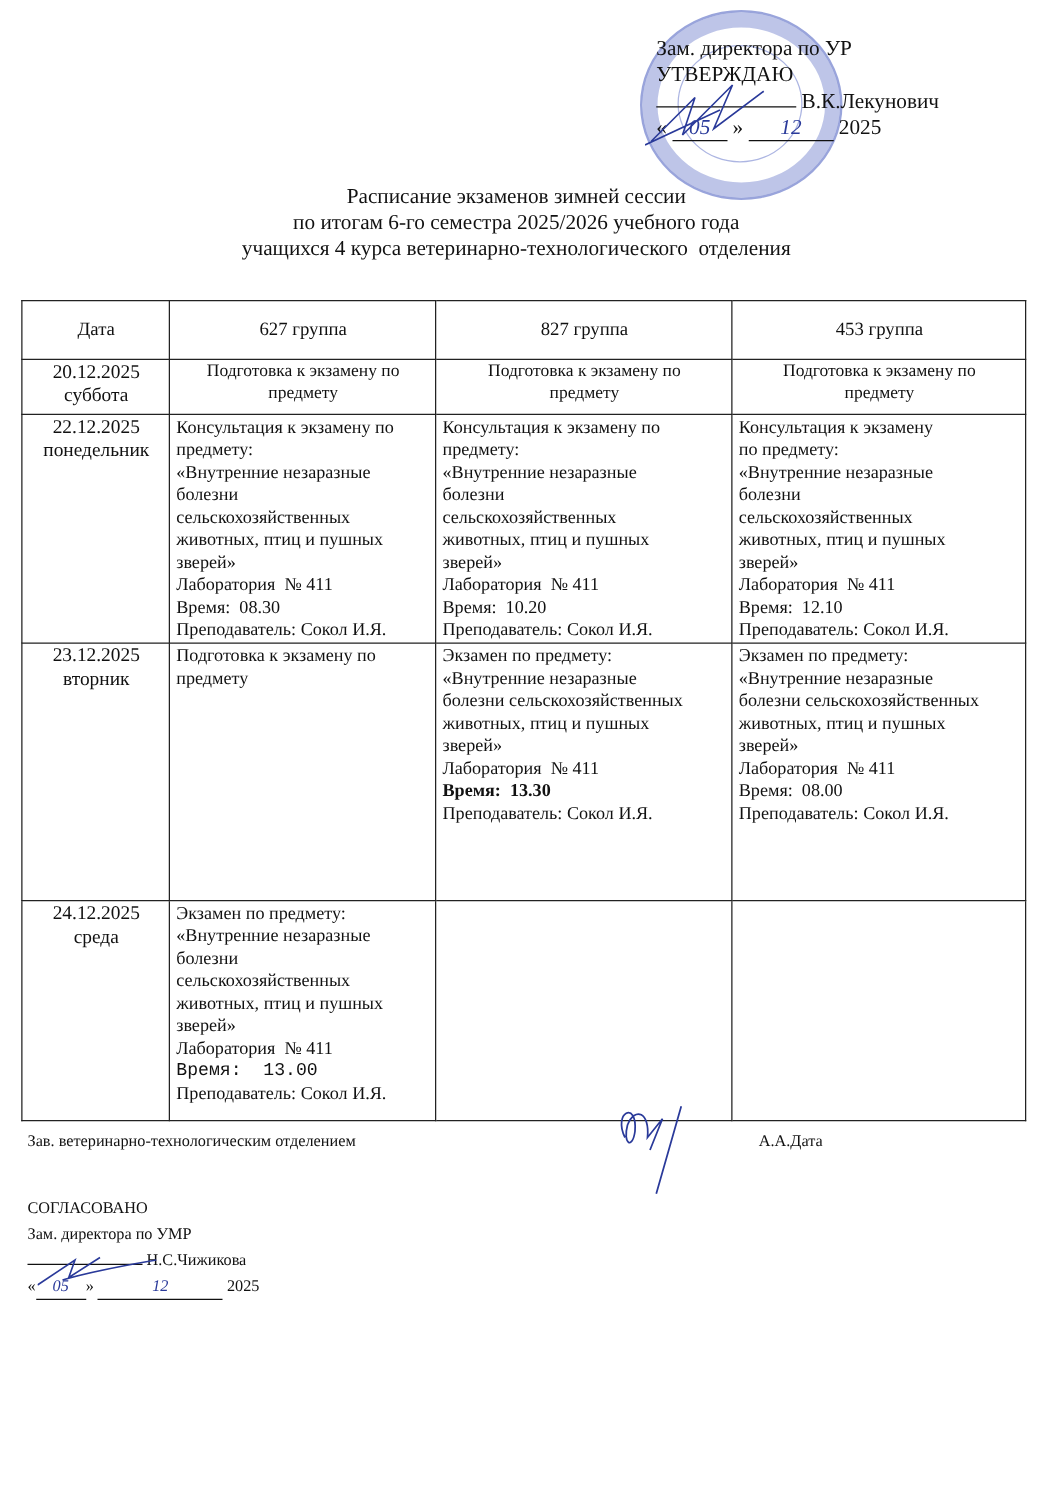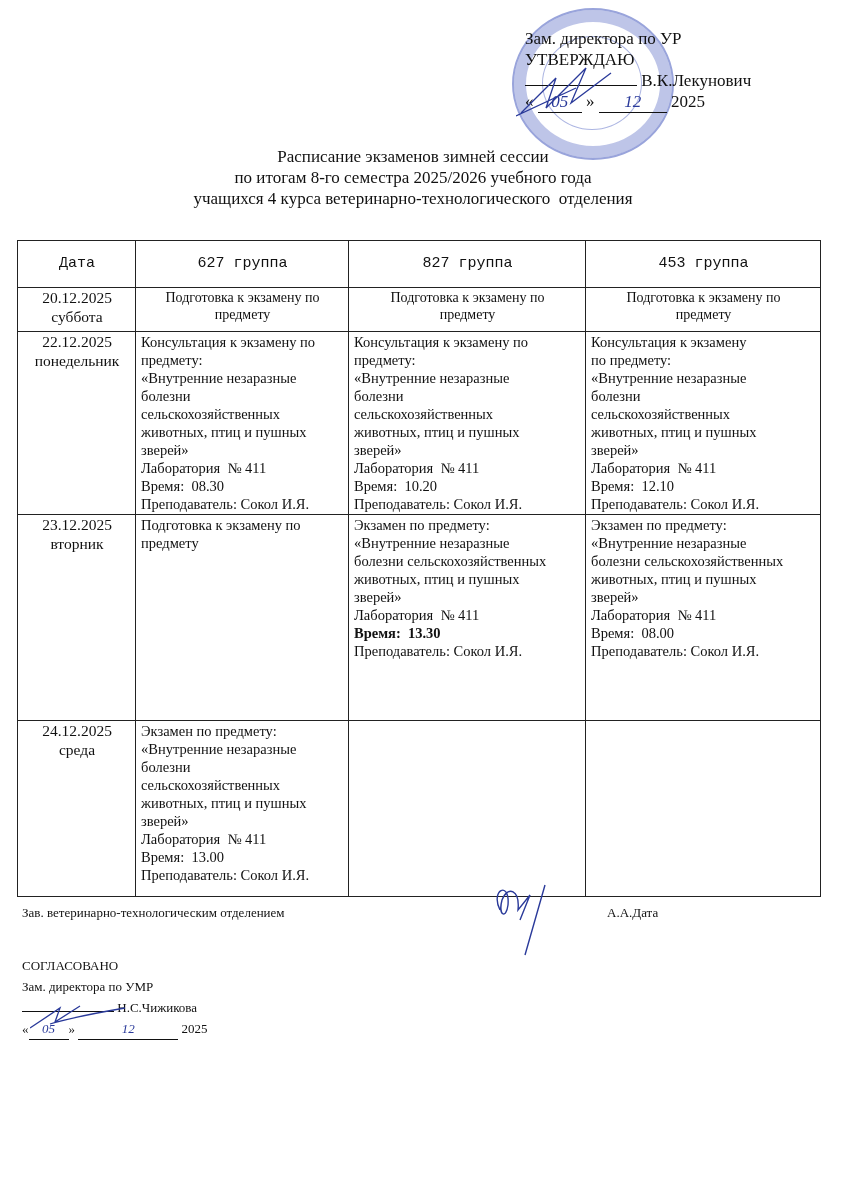--- a/index.html
+++ b/index.html
@@ -34,21 +34,21 @@
   }
   table.sched {
     position: absolute; left: 17px; top: 240px; width: 803px;
     border-collapse: collapse; table-layout: fixed;
     font-size: 14.5px; line-height: 18px;
   }
   table.sched td, table.sched th {
     border: 1.5px solid #222; vertical-align: top; padding: 1px 4px 1px 5px;
     font-weight: normal;
   }
-  table.sched th { height: 44px; vertical-align: middle; text-align: center; font-size: 15px; font-family: Liberation Mono, monospace; }
+  table.sched th { height: 44px; vertical-align: middle; text-align: center; font-size: 15px; }
   .c-date { text-align: center; font-size: 15.5px; line-height: 19px; padding-top: 0 !important; }
   .center { text-align: center; font-size: 14px; line-height: 17px; }
   .cell-line { display: block; }
   .footer { position: absolute; left: 22px; font-size: 13px; line-height: 21px; }
   .f-head { top: 902px; width: 780px; }
   .f-head .name { position: absolute; left: 585px; top: 0; }
   .agreed { top: 955px; }
   .agreed .sline { display: inline-block; width: 92px; border-bottom: 1px solid #111; height: 14px; }
   .agreed .day { display: inline-block; width: 40px; border-bottom: 1px solid #111; color: #2a3a9a; font-style: italic; text-align: center; }
   .agreed .month { display: inline-block; width: 100px; border-bottom: 1px solid #111; color: #2a3a9a; font-style: italic; text-align: center; }
@@ -77,21 +77,21 @@
     <span>«</span>
     <span class="day">05</span>
     <span>»</span>
     <span class="month">12</span>
     <span>2025</span>
   </div>
 </div>
 
 <div class="title">
   <div>Расписание экзаменов зимней сессии</div>
-  <div>по итогам 8-го семестра 2025/2026 учебного года</div>
+  <div>по итогам 6-го семестра 2025/2026 учебного года</div>
   <div style="white-space:pre">учащихся 4 курса ветеринарно-технологического  отделения</div>
 </div>
 
 <table class="sched">
   <colgroup>
     <col style="width:118px">
       <col style="width:213px">
       <col style="width:237px">
       <col style="width:235px">
   </colgroup>
@@ -200,21 +200,21 @@
           <span class="cell-line">среда</span>
         </td>
         <td>
           <span class="cell-line" style="white-space: pre;">Экзамен по предмету:</span>
           <span class="cell-line" style="white-space: pre;">«Внутренние незаразные</span>
           <span class="cell-line" style="white-space: pre;">болезни</span>
           <span class="cell-line" style="white-space: pre;">сельскохозяйственных</span>
           <span class="cell-line" style="white-space: pre;">животных, птиц и пушных</span>
           <span class="cell-line" style="white-space: pre;">зверей»</span>
           <span class="cell-line" style="white-space: pre;">Лаборатория  № 411</span>
-          <span class="cell-line" style="white-space: pre;">Время:  13.00</span>
+          <span class="cell-line" style="white-space: pre; font-family: Liberation Mono, monospace;">Время:  13.00</span>
           <span class="cell-line" style="white-space: pre;">Преподаватель: Сокол И.Я.</span>
         </td>
         <td></td>
         <td></td>
       </tr>
     </tbody>
 </table>
 
 <div class="footer f-head">
   <span>Зав. ветеринарно-технологическим отделением</span>

